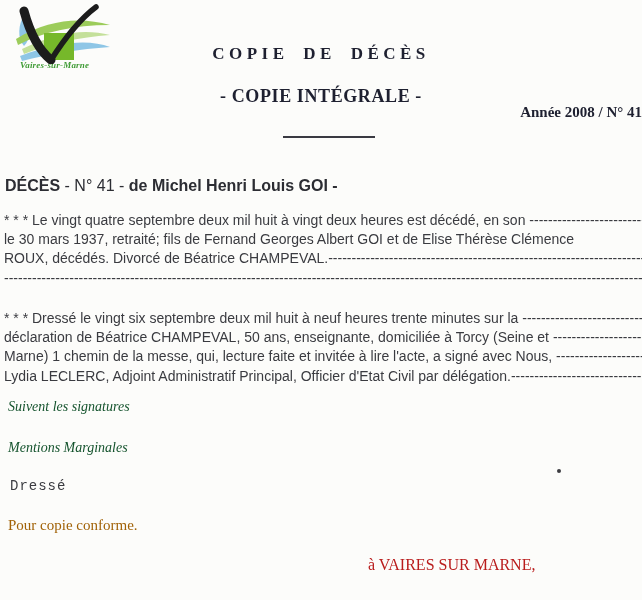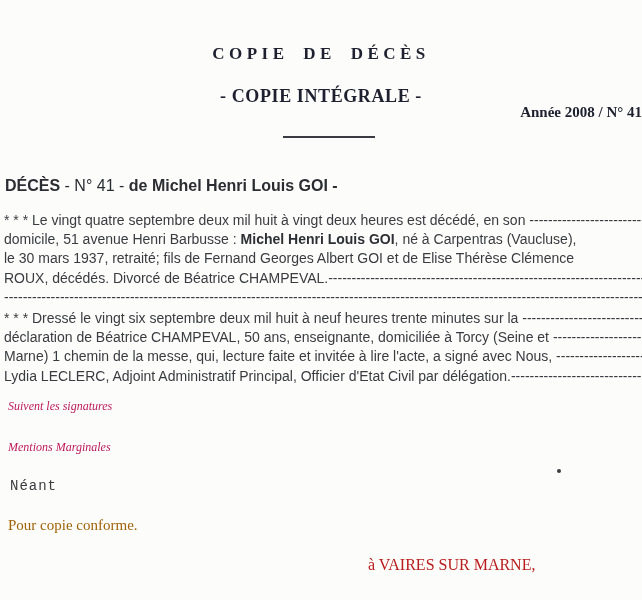--- a/index.html
+++ b/index.html
@@ -80,22 +80,22 @@
   .para-act { top: 211px; }
   .para-mention { top: 309px; }
   .line { white-space: nowrap; overflow: hidden; }
   .line .b { font-weight: bold; color: #2e2f34; }
 
   
   .note-italic {
     position: absolute; left: 8px;
     font-family: "Liberation Serif", serif;
     font-style: italic;
-    font-size: 12px;
-    color: #be185d;
+    font-size: 14px;
+    color: #14532d;
   }
   .note-signatures { top: 399px; }
   .note-mentions { top: 440px; }
   .note-neant {
     position: absolute; left: 10px; top: 478px;
     font-family: "Liberation Mono", monospace;
     font-size: 14px;
     letter-spacing: 1px;
     color: #3a3b40;
   }
@@ -120,46 +120,57 @@
     font-size: 16px;
     line-height: 22px;
     color: #b91c1c;
   }
 </style>
 </head>
 <body>
 
 <div class="page">
 
+  <div class="logo">
+    <svg width="104" height="60" viewBox="0 0 104 60">
+      <path d="M17,9 C10,21 9,34 16,42 C23,36 22,21 19,11 Z" fill="#8ec6e6"></path>
+      <path d="M8,35 C42,15 72,13 102,21 C66,21 34,28 10,41 Z" fill="#9ccc5a"></path>
+      <path d="M14,45 C52,27 78,25 102,31 C72,33 40,40 16,50 Z" fill="#c4e09a"></path>
+      <path d="M12,52 C56,36 82,36 102,43 C72,45 40,50 14,57 Z" fill="#8ec6e6"></path>
+      <rect x="36" y="29" width="30" height="27" fill="#76b82a"></rect>
+      <path d="M16,7 C22,29 32,47 43,56" stroke="#1c1c1c" stroke-width="9" fill="none" stroke-linecap="round"></path>
+      <path d="M43,56 C55,37 72,15 88,3" stroke="#1c1c1c" stroke-width="5.5" fill="none" stroke-linecap="round"></path>
+    </svg>
+    <div class="logo-text">Vaires-sur-Marne</div>
+  </div>
 
   <div class="doc-title">COPIE DE DÉCÈS</div>
   <div class="doc-copy-type">- COPIE INTÉGRALE -</div>
   <div class="doc-year">Année 2008 / N° 41</div>
   <div class="header-rule"></div>
 
   <div class="record-heading"><span class="b">DÉCÈS</span><span> - N° 41 - </span><span class="b">de Michel Henri Louis GOI -</span></div>
 
   <div class="para para-act">
     <div class="line">* * * Le vingt quatre septembre deux mil huit à vingt deux heures est décédé, en son --------------------------------------------------------------------------------------------------------------------------------</div>
-    <div class="line"><span>domicile, 51 avenue Henri Barbusse : </span><span class="b">Michel Henri Louis GOI</span><span>, né à Carpentras (Vaucluse),</span></div>
     <div class="line">le 30 mars 1937, retraité; fils de Fernand Georges Albert GOI et de Elise Thérèse Clémence</div>
     <div class="line">ROUX, décédés. Divorcé de Béatrice CHAMPEVAL.------------------------------------------------------------------------------------------------------------------------------------------------------</div>
     <div class="line">------------------------------------------------------------------------------------------------------------------------------------------------------------------------------------------------------------------</div>
   </div>
 
   <div class="para para-mention">
     <div class="line">* * * Dressé le vingt six septembre deux mil huit à neuf heures trente minutes sur la ------------------------------------------------------------------------------------------------------------------</div>
     <div class="line">déclaration de Béatrice CHAMPEVAL, 50 ans, enseignante, domiciliée à Torcy (Seine et ----------------------------------------------------------------------------------------------------------</div>
     <div class="line">Marne) 1 chemin de la messe, qui, lecture faite et invitée à lire l'acte, a signé avec Nous, ----------------------------------------------------------------------------------------------------</div>
     <div class="line">Lydia LECLERC, Adjoint Administratif Principal, Officier d'Etat Civil par délégation.--------------------------------------------------------------------------------------------------------------</div>
   </div>
 
   <div class="note-italic note-signatures">Suivent les signatures</div>
   <div class="note-italic note-mentions">Mentions Marginales</div>
-  <div class="note-neant">Néant</div>
+  <div class="note-neant">Dressé</div>
   <div class="note-conforme">Pour copie conforme.</div>
 
   <div class="ink-speck"></div>
 
   <div class="closing">
     <div>à VAIRES SUR MARNE,</div>
   </div>
 
 </div>
 

